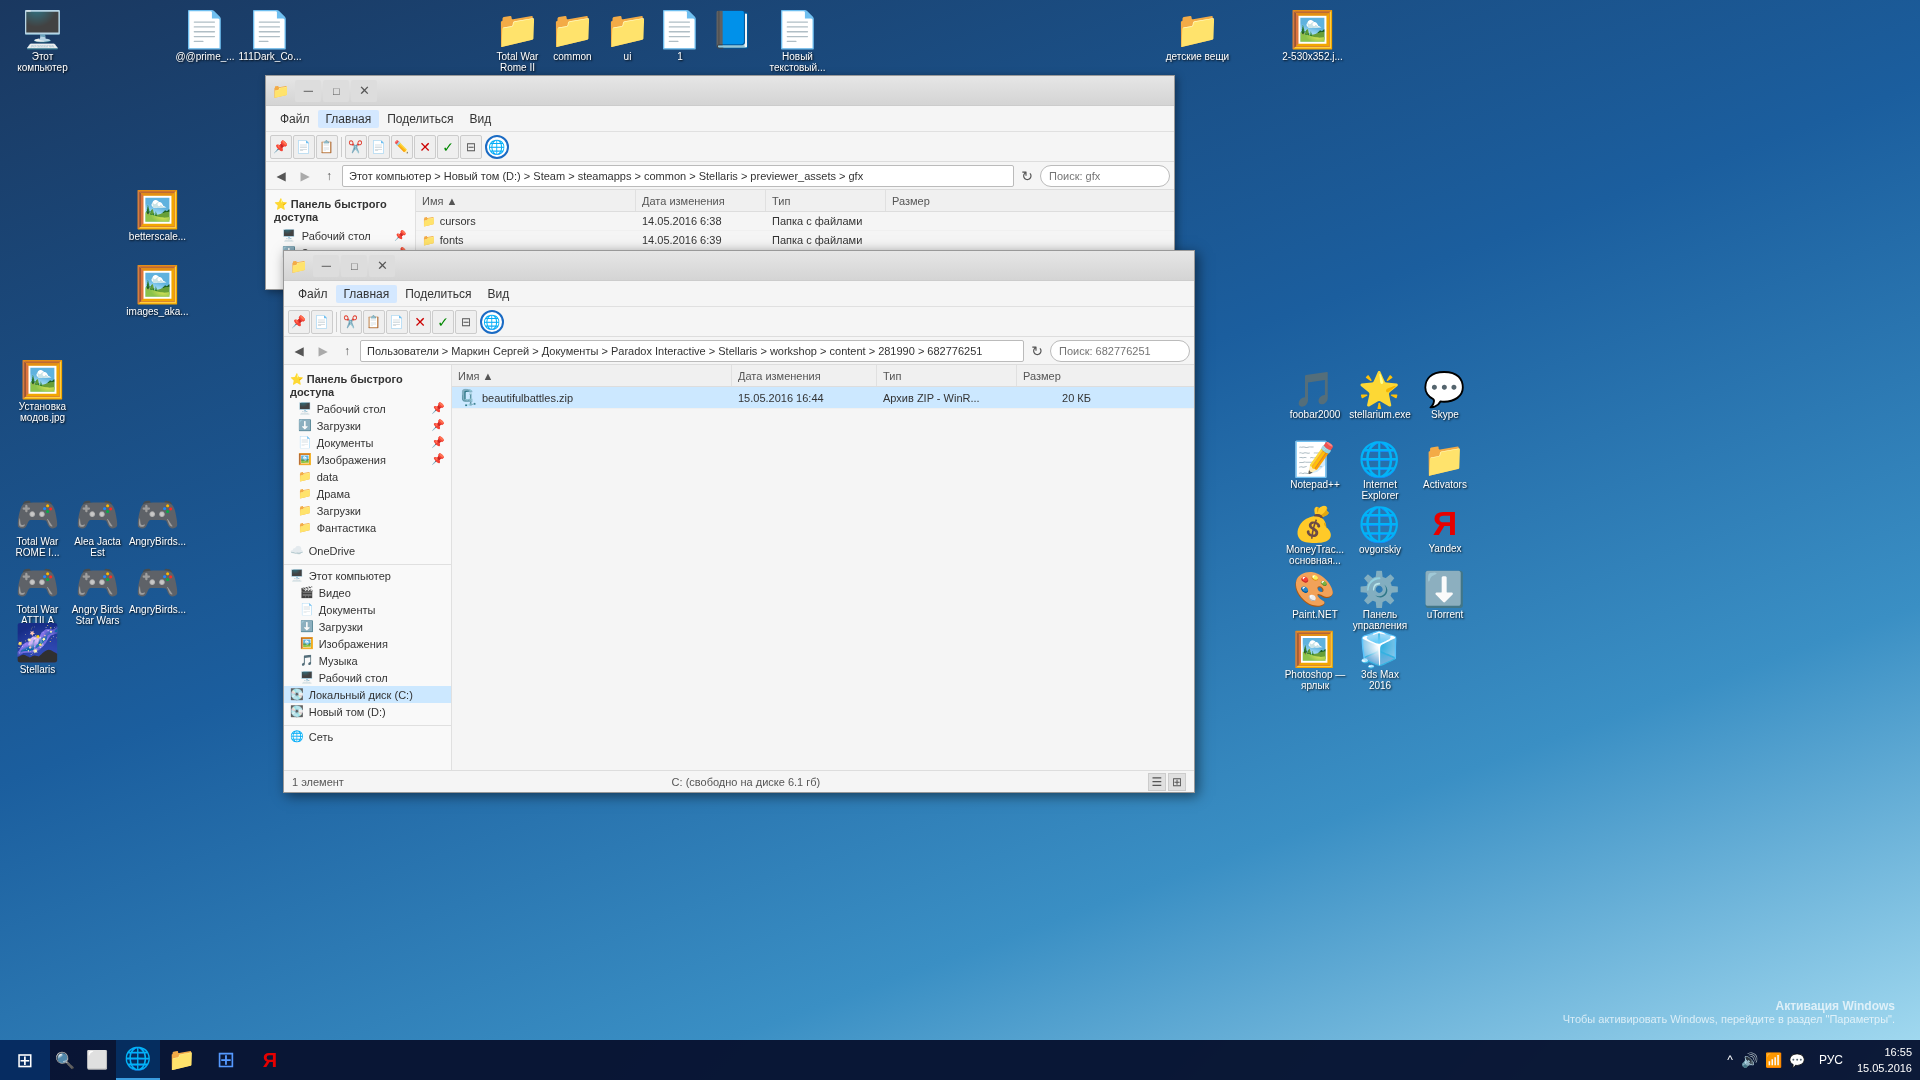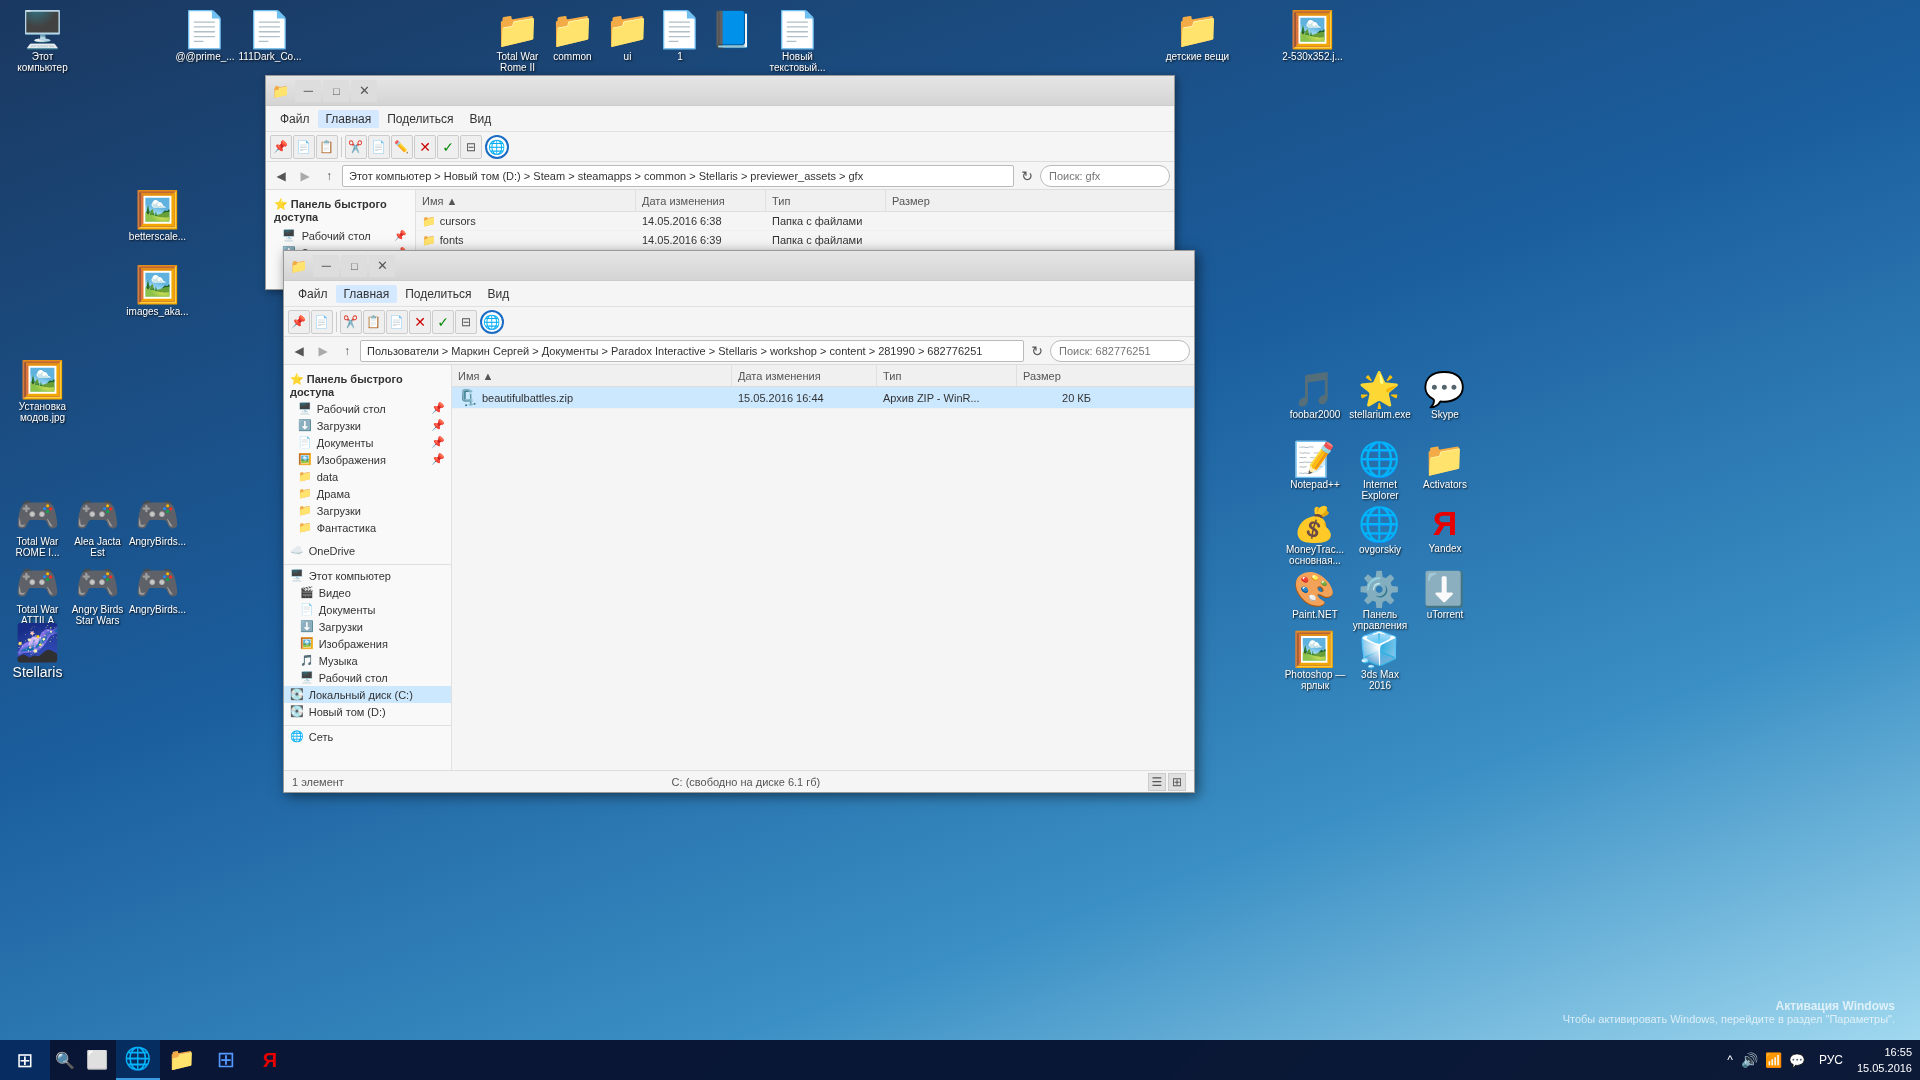--- a/index.html
+++ b/index.html
@@ -115,21 +115,21 @@
   <div style="font-size:36px;">🎮</div>
   <div style="color:white;font-size:10px;text-align:center;text-shadow:1px 1px 2px rgba(0,0,0,0.9);">Angry Birds Star Wars</div>
 </div>
 <div style="position:absolute;top:558px;left:125px;width:65px;display:flex;flex-direction:column;align-items:center;padding:4px;cursor:pointer;">
   <div style="font-size:36px;">🎮</div>
   <div style="color:white;font-size:10px;text-align:center;text-shadow:1px 1px 2px rgba(0,0,0,0.9);">AngryBirds...</div>
 </div>
 
 <div style="position:absolute;top:618px;left:5px;width:65px;display:flex;flex-direction:column;align-items:center;padding:4px;cursor:pointer;">
   <div style="font-size:36px;">🌌</div>
-  <div style="color:white;font-size:14px;text-align:center;text-shadow:1px 1px 2px rgba(0,0,0,0.9);">Stellaris</div>
+  <div style="color:white;font-size:10px;text-align:center;text-shadow:1px 1px 2px rgba(0,0,0,0.9);">Stellaris</div>
 </div>
 
 <div style="position:absolute;top:365px;left:1280px;width:70px;display:flex;flex-direction:column;align-items:center;padding:4px;cursor:pointer;">
   <div style="font-size:34px;">🎵</div>
   <div style="color:white;font-size:10px;text-align:center;text-shadow:1px 1px 2px rgba(0,0,0,0.9);">foobar2000</div>
 </div>
 <div style="position:absolute;top:365px;left:1345px;width:70px;display:flex;flex-direction:column;align-items:center;padding:4px;cursor:pointer;">
   <div style="font-size:34px;">🌟</div>
   <div style="color:white;font-size:10px;text-align:left;text-shadow:1px 1px 2px rgba(0,0,0,0.9);">stellarium.exe</div>
 </div>

